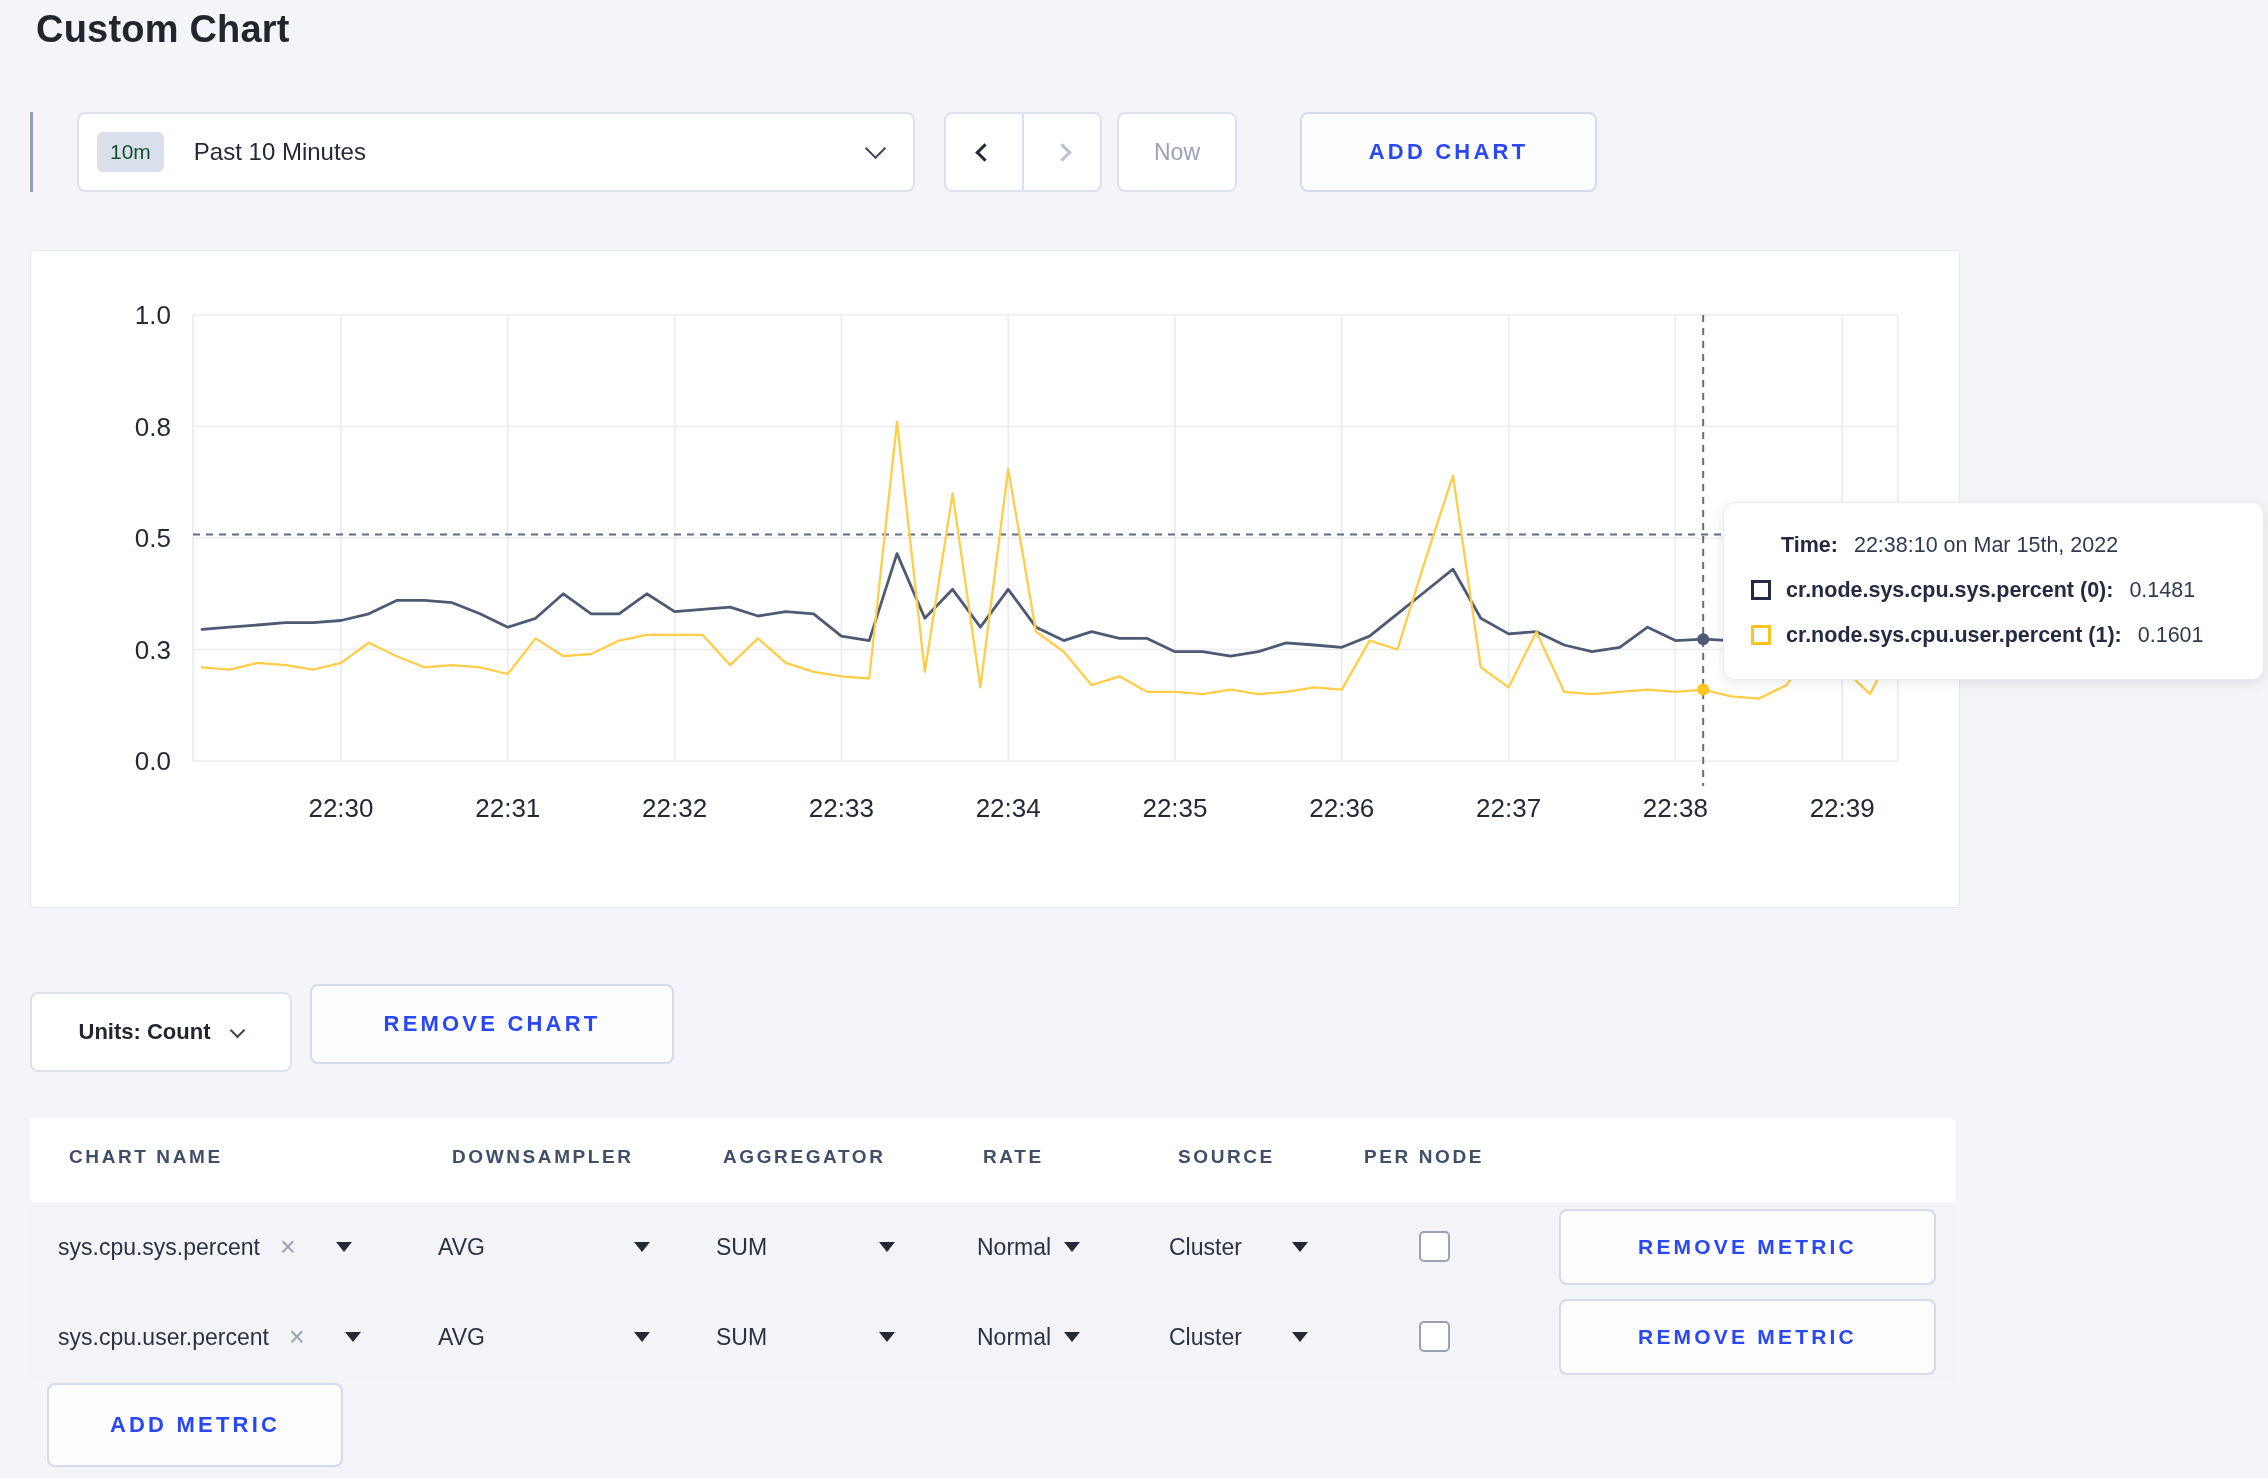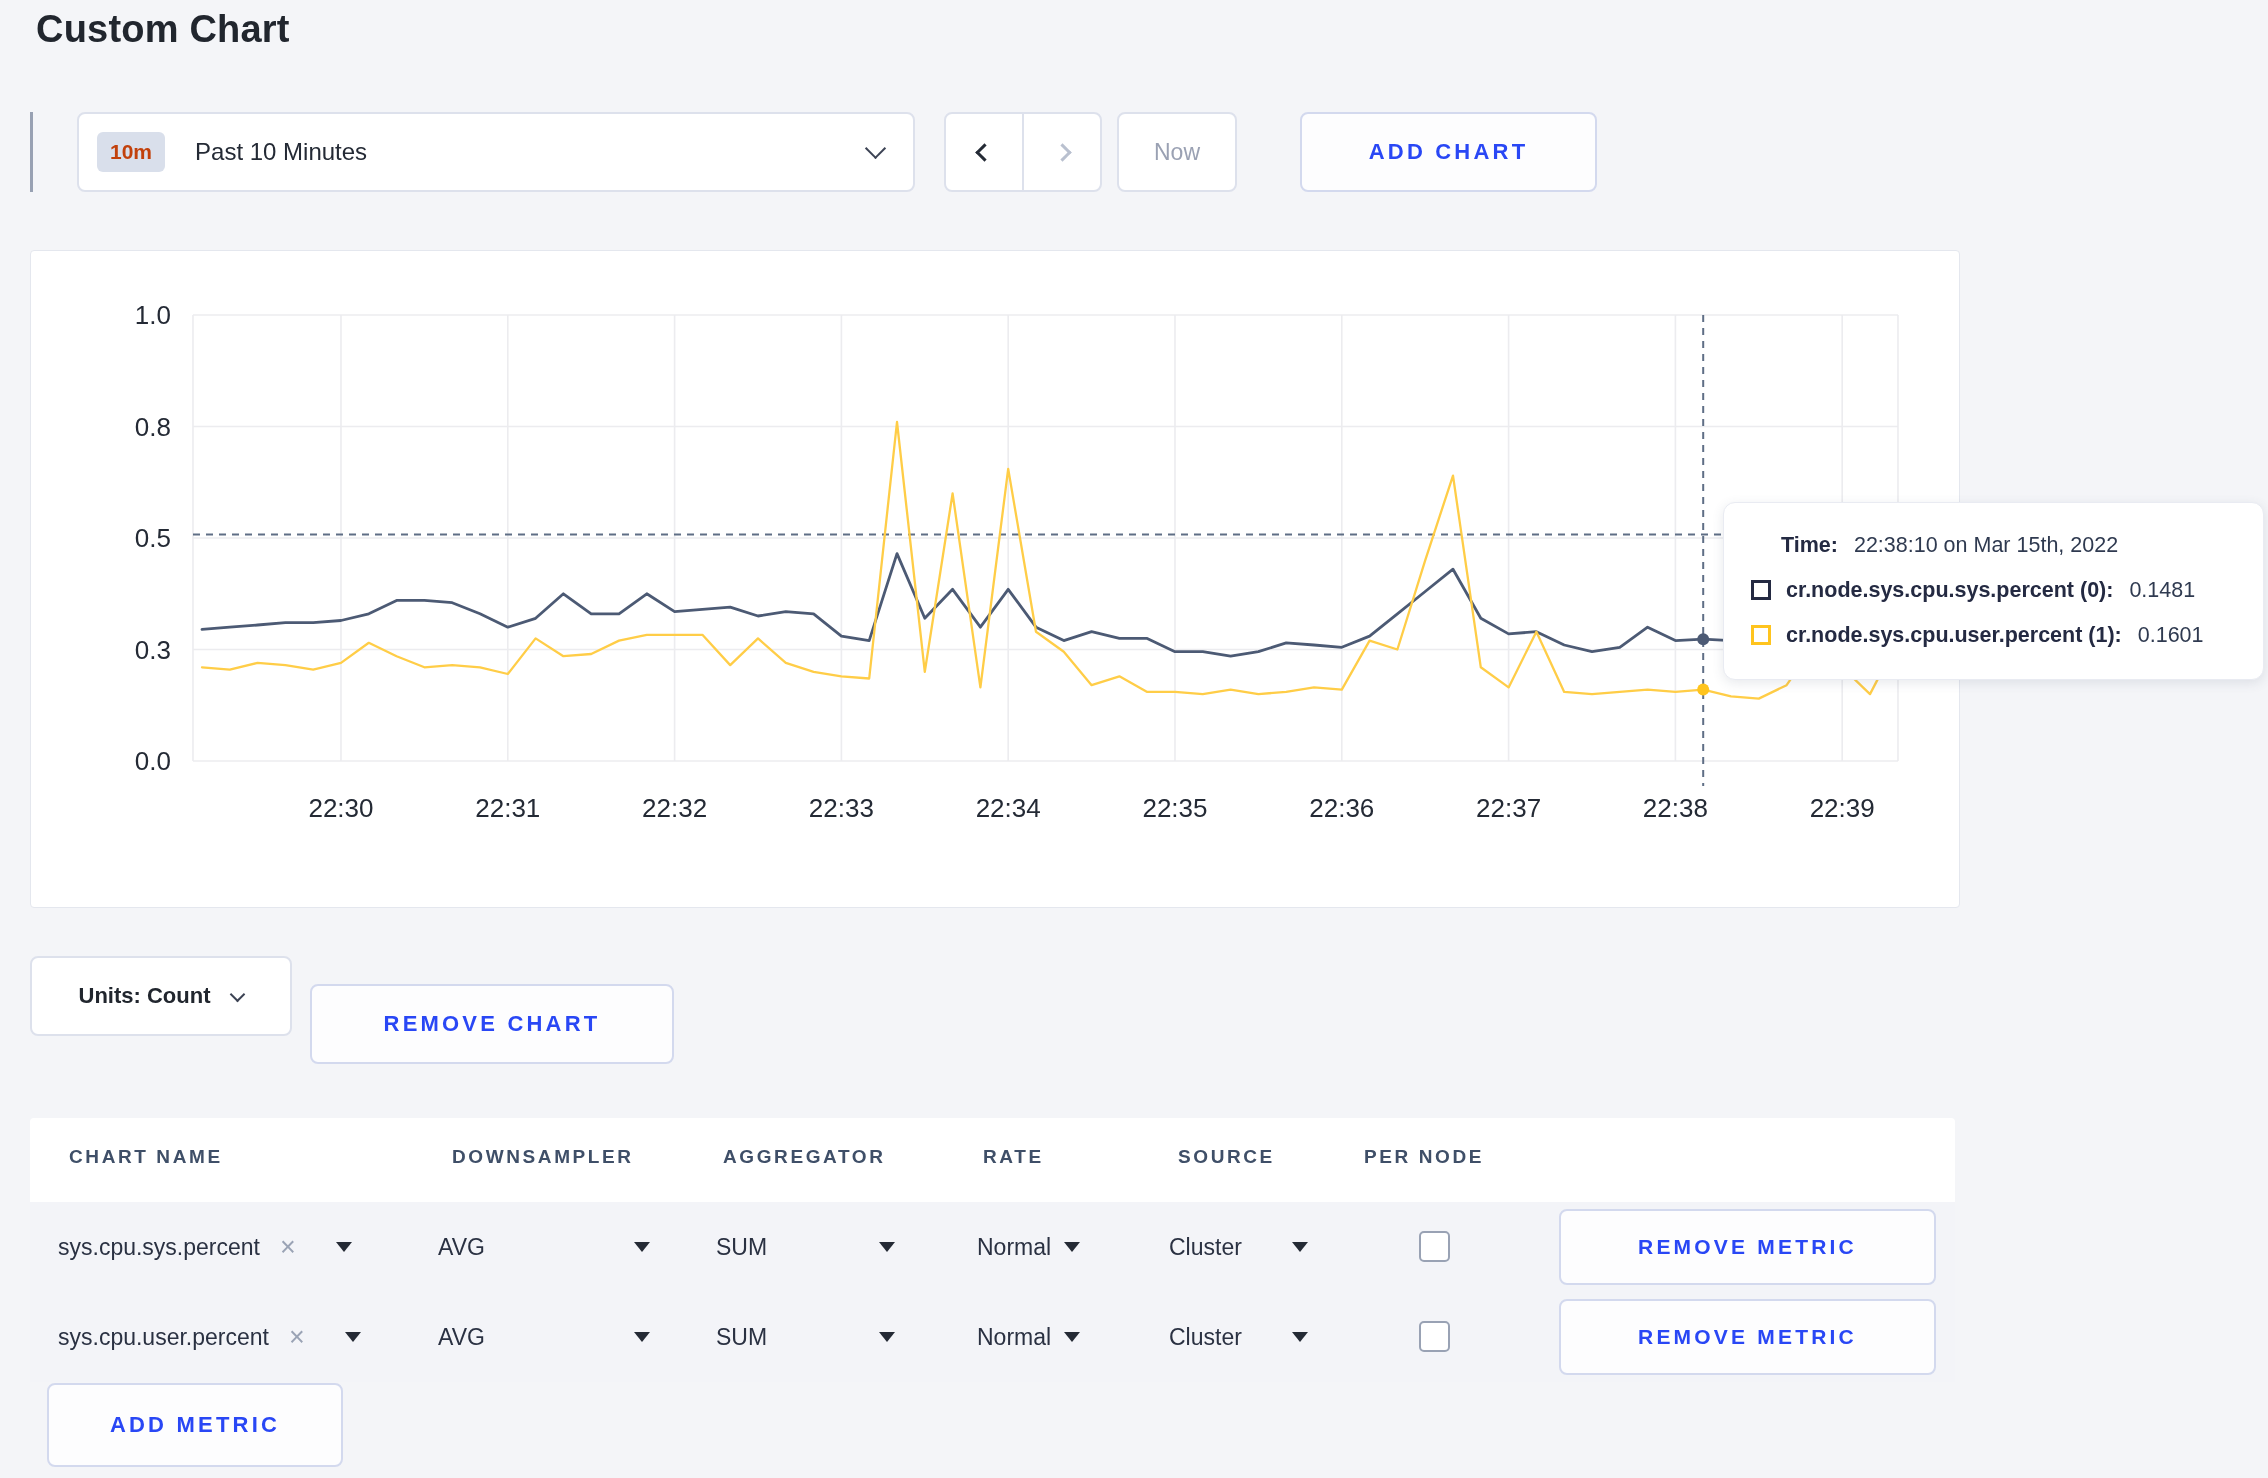--- a/index.html
+++ b/index.html
@@ -6,21 +6,21 @@
   html,body { background:#f4f5f8; }
   body { font-family:"Liberation Sans", sans-serif; }
   #screen { position:relative; width:2268px; height:1478px; background:#f4f5f8; overflow:hidden; }
 
   .page-title { position:absolute; left:36px; top:8px; font-size:38px; font-weight:700; color:#21262e; letter-spacing:0.2px; }
 
   
   .tb-divider { position:absolute; left:30px; top:112px; width:3px; height:80px; background:#98a1b3; }
   .card-btn { background:#ffffff; border:2px solid #dde1ec; border-radius:8px; display:flex; align-items:center; justify-content:center; }
   .time-select { position:absolute; left:77px; top:112px; width:838px; height:80px; justify-content:flex-start; padding:0 30px 0 18px; cursor:pointer; }
-  .time-badge { background:#d9dfeb; color:#c2410c; font-size:21px; font-weight:700; padding:8px 13px; border-radius:6px; }
+  .time-badge { background:#d9dfeb; color:#14532d; font-size:21px; font-weight:400; padding:8px 13px; border-radius:6px; }
   .time-label { margin-left:30px; font-size:24px; font-weight:500; color:#242a35; }
   .chev-down { width:15px; height:15px; border-right:2.5px solid #3c4354; border-bottom:2.5px solid #3c4354; transform:rotate(45deg); margin-left:auto; margin-top:-8px; }
   .chev-down.sm { width:11px; height:11px; margin:0 0 0 22px; margin-top:-4px; }
   .nav-group { position:absolute; left:944px; top:112px; width:158px; height:80px; padding:0; }
   .nav-half { flex:1; height:100%; display:flex; align-items:center; justify-content:center; cursor:pointer; }
   .nav-half + .nav-half { border-left:2px solid #dde1ec; }
   .chev-left { width:13px; height:13px; border-left:3.5px solid #242a35; border-bottom:3.5px solid #242a35; transform:rotate(45deg); }
   .chev-right { width:13px; height:13px; border-right:3.5px solid #b9c0cf; border-top:3.5px solid #b9c0cf; transform:rotate(45deg); }
   .now-btn { position:absolute; left:1117px; top:112px; width:120px; height:80px; color:#9aa1b3; font-size:23px; font-weight:500; cursor:default; }
   .blue-btn { background:#fdfdfe; border:2px solid #d3d9ee; border-radius:8px; color:#2947f5; font-size:22px; font-weight:600; letter-spacing:3.2px; display:flex; align-items:center; justify-content:center; cursor:pointer; }
@@ -32,21 +32,21 @@
 
   
   .tooltip { position:absolute; left:1723px; top:502px; width:541px; height:178px; background:#ffffff; border:1px solid #e9ebf2; border-radius:12px; box-shadow:0 3px 12px rgba(60,70,100,0.12); padding-top:24px; }
   .tt-row { display:flex; align-items:center; height:36px; padding-left:27px; font-size:21.5px; color:#2f3a50; margin-bottom:9px; }
   .tt-row.first { padding-left:57px; }
   .tt-label { font-weight:700; color:#242a42; }
   .tt-val { margin-left:16px; }
   .tt-sq { width:20px; height:20px; border:3.5px solid #242a42; margin-right:15px; flex:0 0 auto; }
 
   
-  .units-btn { position:absolute; left:30px; top:956px; width:262px; height:80px; cursor:pointer; }
+  .units-btn { position:absolute; left:30px; top:992px; width:262px; height:80px; cursor:pointer; }
   .units-btn .lbl { font-size:22px; font-weight:700; color:#21262e; }
   .remove-chart-btn { position:absolute; left:310px; top:984px; width:364px; height:80px; }
 
   
   .table-card { position:absolute; left:30px; top:1118px; width:1925px; height:264px; background:#ffffff; border-radius:4px; }
   .thead { position:relative; height:84px; }
   .th { position:absolute; top:28px; font-size:19px; font-weight:700; letter-spacing:2.6px; color:#3f4f68; }
   .rows-block { position:absolute; left:0; top:84px; width:100%; height:180px; background:#f3f4f8; }
   .mrow { position:relative; height:90px; }
   .cell { position:absolute; display:flex; align-items:center; height:100%; font-size:23px; color:#2a3142; }

